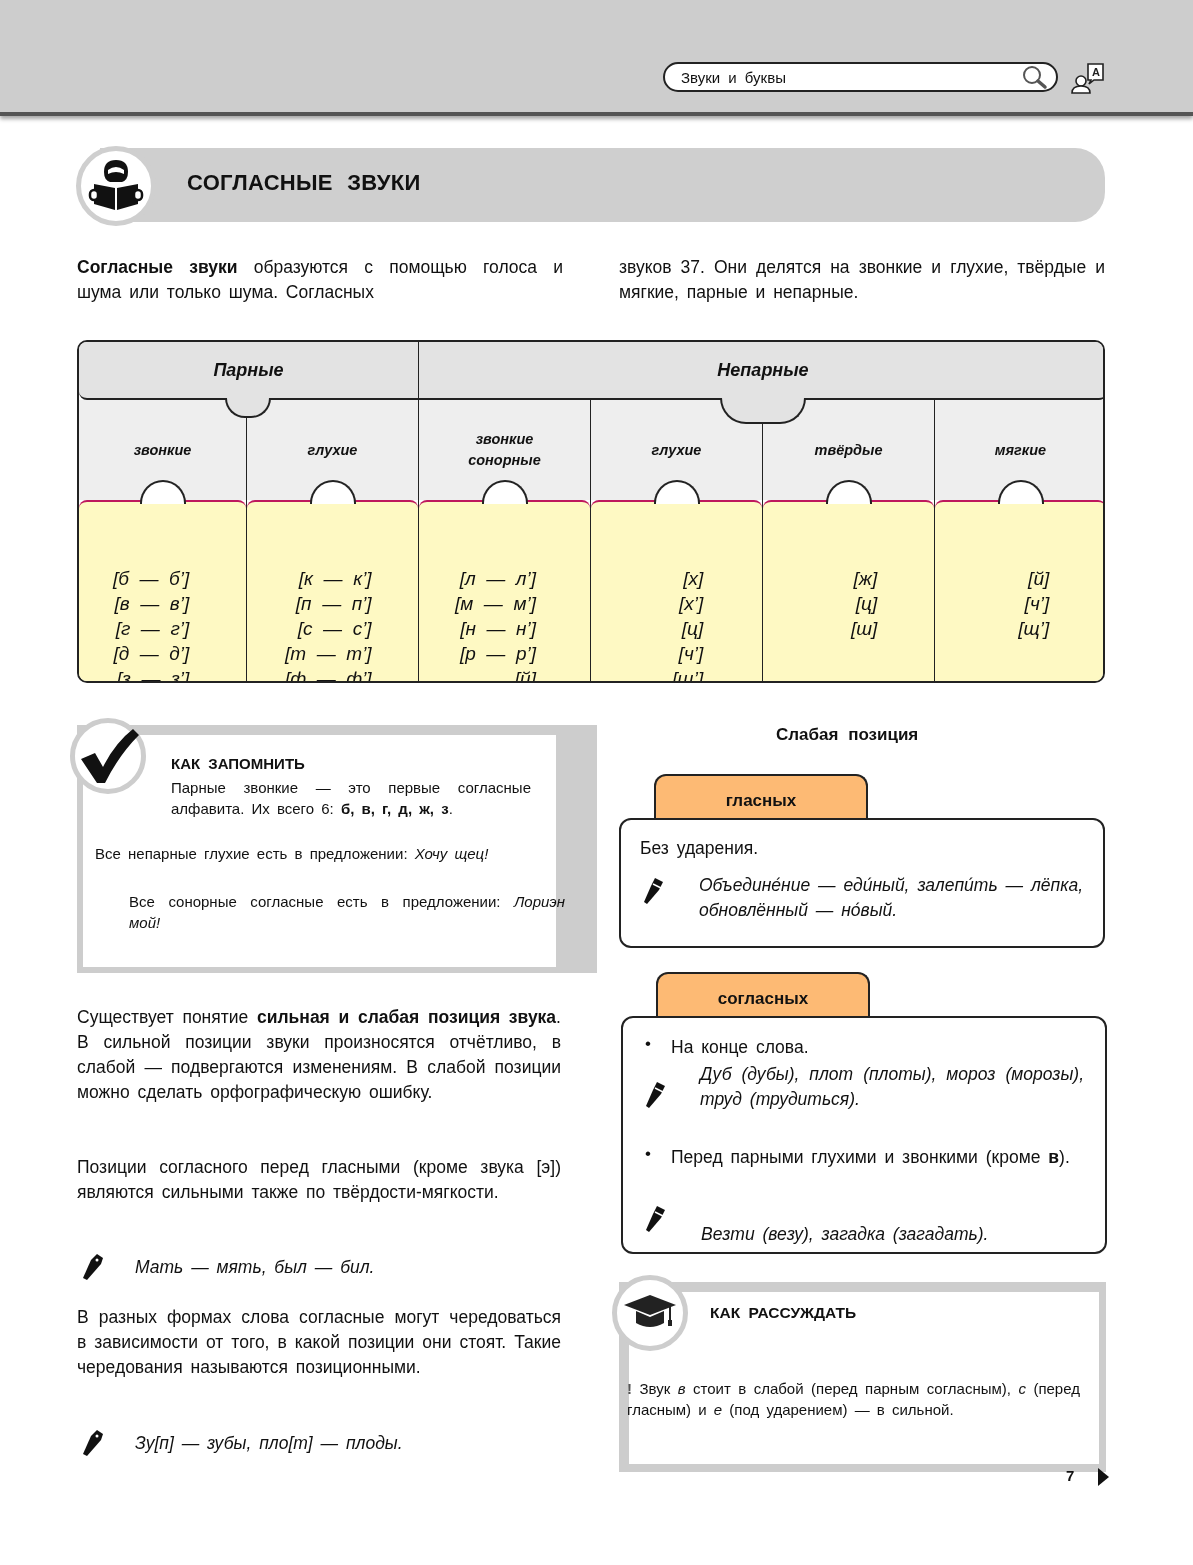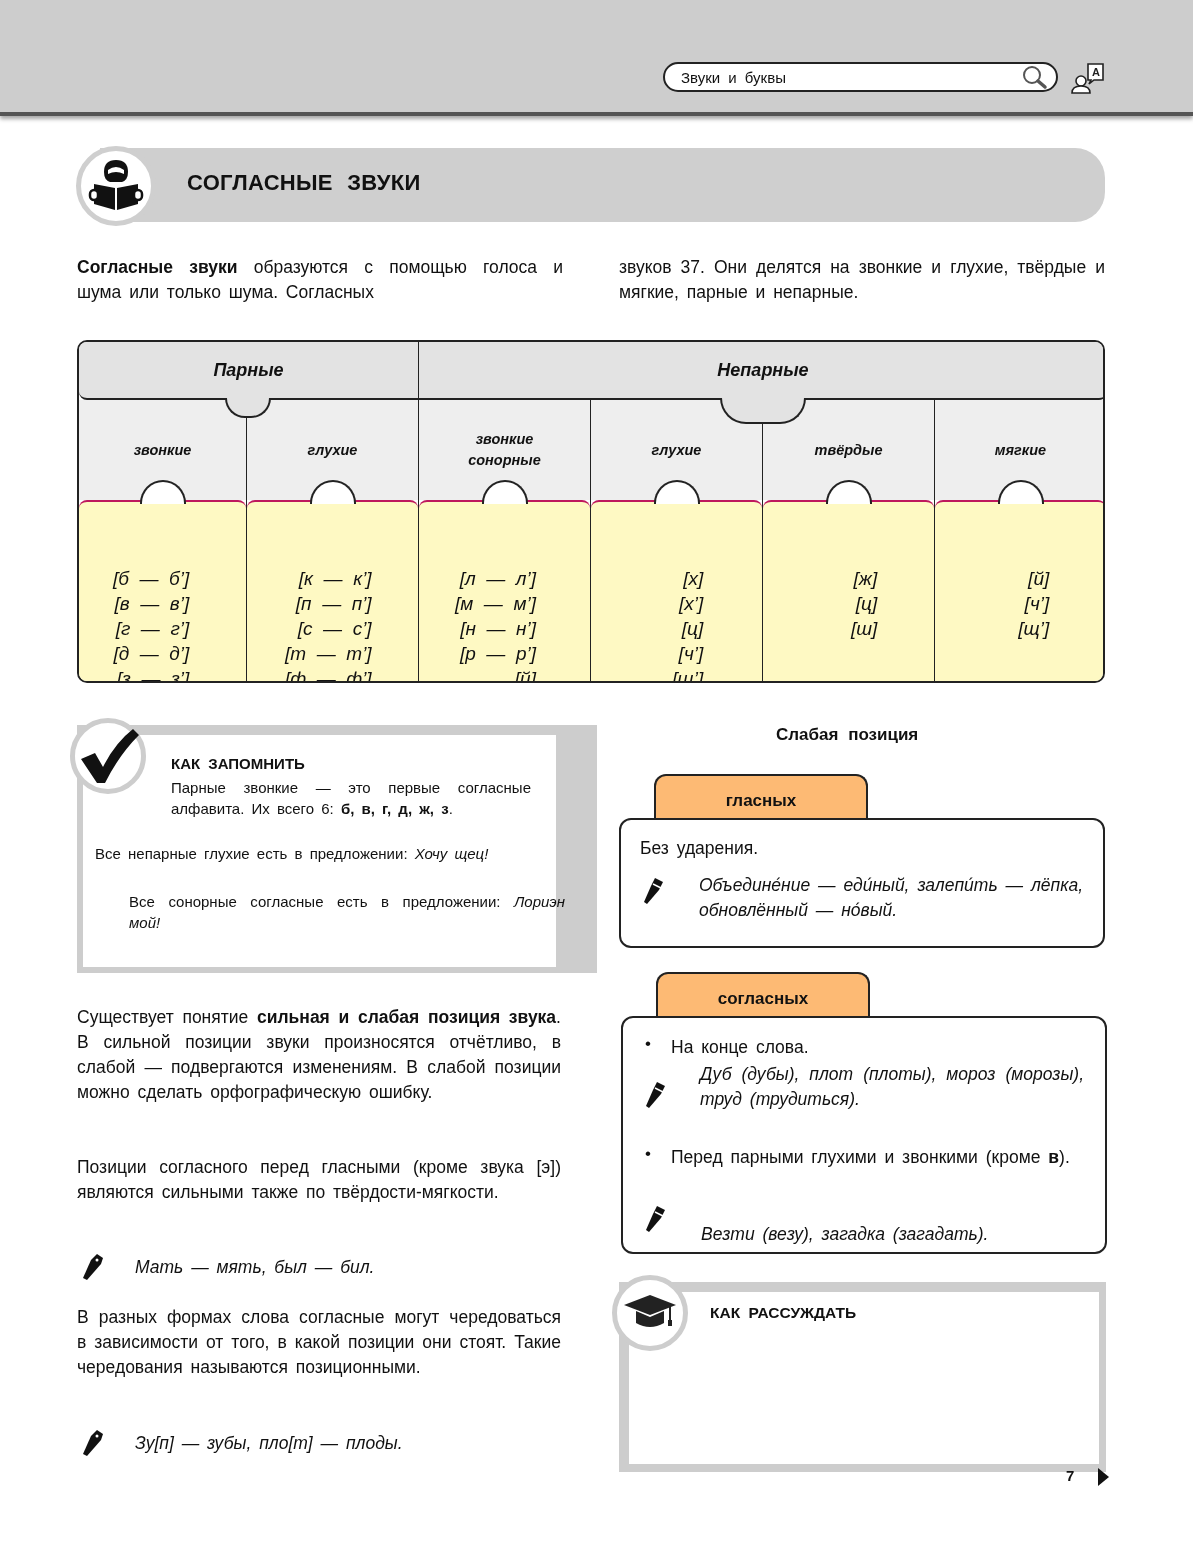--- a/index.html
+++ b/index.html
@@ -240,20 +240,23 @@
   <svg class="tb-pen" style="left:20px;top:186px;" viewBox="0 0 24 30">
       <path d="M14 2 L22 6 L18 14 L6 28 L3 26 L10 10 Z" fill="#111"></path>
       <path d="M12 8 L20 12" stroke="#fff" stroke-width="1.5"></path>
     </svg>
   <div class="tb-text tb-ital" style="left:78px;top:180px;margin-top:24px;">Везти (везу), загадка (загадать).</div>
 </div>
 
 <div class="reason">
   <div class="inner">
     <div class="head">КАК  РАССУЖДАТЬ</div>
+    <div class="p" style="left:-2px;top:86px;width:453px;">
+      <b style="color:#555;">!</b><span> Звук </span><i>в</i><span> стоит в слабой (перед парным согласным), </span><i>с</i><span> (перед гласным) и </span><i>е</i><span> (под ударением) — в сильной.</span>
+    </div>
   </div>
 </div>
 <div class="reason-circle">
   <svg width="56" height="44" viewBox="0 0 56 44">
       <path d="M2 14 L28 4 L54 14 L28 24 Z" fill="#222"></path>
       <path d="M14 20 L14 32 Q28 40 42 32 L42 20 L28 26 Z" fill="#222"></path>
       <line x1="48" y1="16" x2="48" y2="30" stroke="#222" stroke-width="2"></line>
       <rect x="46" y="29" width="4" height="6" fill="#222"></rect>
     </svg>
 </div>

